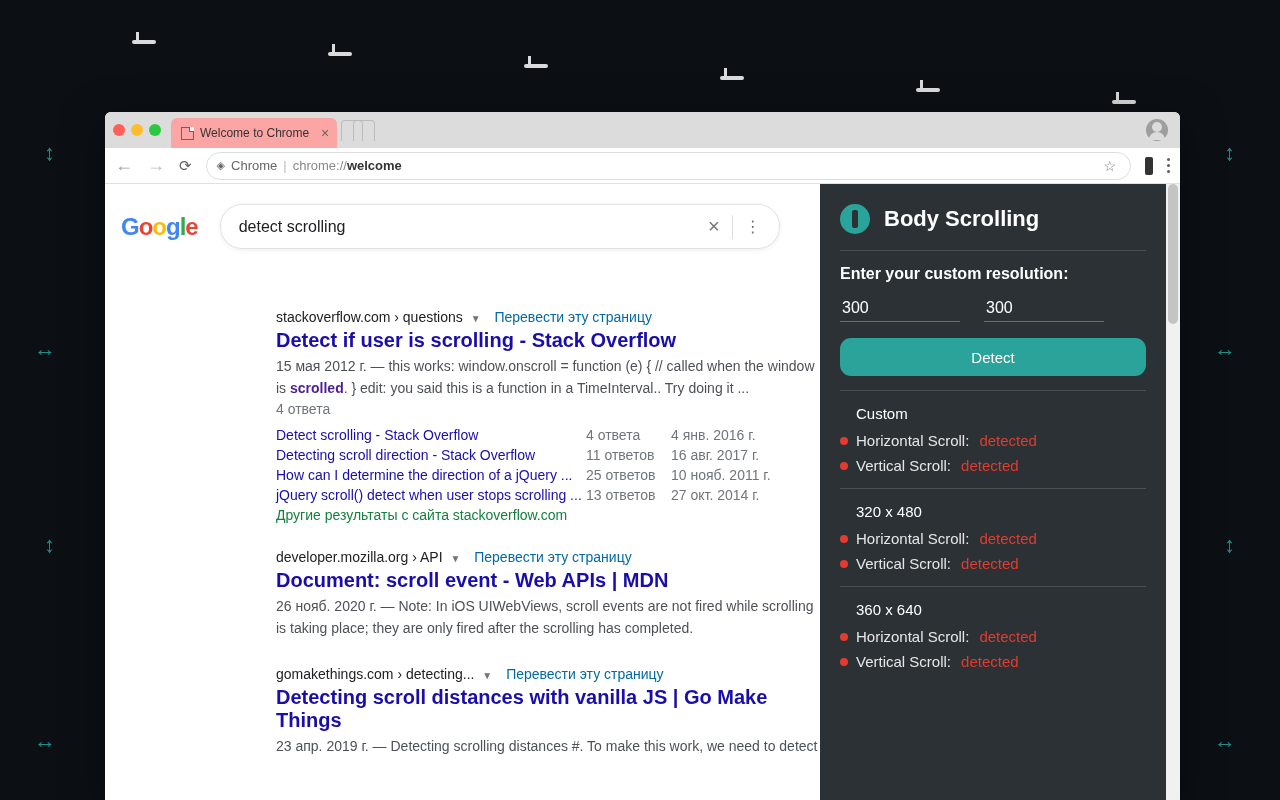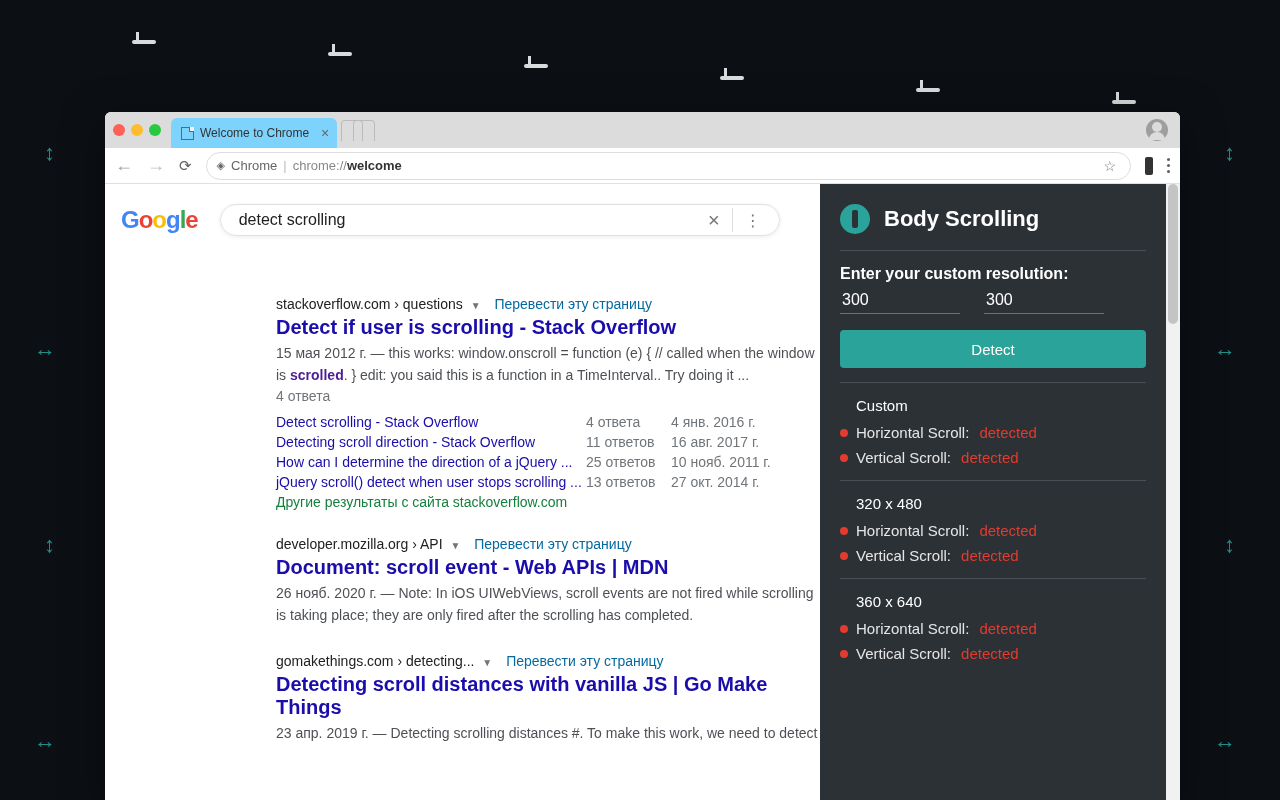--- a/index.html
+++ b/index.html
@@ -15,21 +15,21 @@
 .deco.plug::after { content:""; position:absolute; left:4px; top:-2px; width:3px; height:8px; background:#fff; }
 
 
 .browser { position:absolute; left:105px; top:112px; width:1075px; height:688px; background:#fff; border-radius:6px 6px 0 0; box-shadow:0 10px 40px rgba(0,0,0,0.5); overflow:hidden; }
 
 
 .tabbar { height:36px; background:#dcdcdc; display:flex; align-items:center; padding-left:8px; position:relative; }
 .traffic { display:flex; gap:6px; margin-right:10px; }
 .traffic span { width:12px; height:12px; border-radius:50%; }
 .traffic .red{background:#ff5f57;} .traffic .yellow{background:#febc2e;} .traffic .green{background:#28c840;}
-.tab { display:flex; align-items:center; background:#7dd3fc; border-radius:6px 6px 0 0; height:30px; padding:0 28px 0 10px; font-size:12px; color:#333; position:relative; margin-top:6px; }
+.tab { display:flex; align-items:center; background:#fca5a5; border-radius:6px 6px 0 0; height:30px; padding:0 28px 0 10px; font-size:12px; color:#333; position:relative; margin-top:6px; }
 .tab .file-icon{ width:13px; height:13px; border:1px solid #666; margin-right:6px; position:relative;}
 .tab .file-icon::after{content:"";position:absolute;right:-1px;top:-1px;width:4px;height:4px;background:#f3f3f3;border-left:1px solid #666;border-bottom:1px solid #666;}
 .tab .close{position:absolute;right:8px;font-size:14px;color:#666;}
 .tabbar .avatar{position:absolute;right:12px;width:22px;height:22px;border-radius:50%;background:#9e9e9e;display:flex;align-items:center;justify-content:center;}
 .tabbar .avatar::before{content:"";width:10px;height:10px;border-radius:50%;background:#dcdcdc;position:absolute;top:3px;}
 .tabbar .avatar::after{content:"";width:16px;height:8px;border-radius:8px 8px 0 0;background:#dcdcdc;position:absolute;bottom:1px;}
 .ghost-tabs{width:40px;height:20px;margin-left:4px;position:relative;}
 .ghost-tabs::before,.ghost-tabs::after{content:"";position:absolute;width:20px;height:20px;border:1px solid #bbb;border-bottom:none;border-radius:4px 4px 0 0;}
 .ghost-tabs::after{left:12px;}
 
@@ -47,21 +47,21 @@
 .ext-icon{width:8px;height:18px;background:#333;border-radius:2px;}
 .kebab{display:flex;flex-direction:column;gap:3px;}
 .kebab span{width:3px;height:3px;border-radius:50%;background:#5f5f5f;}
 
 
 .page{display:flex;height:calc(100% - 72px);}
 .results{flex:1;padding:20px 0 0 16px;overflow:hidden;}
 .searchrow{display:flex;align-items:center;gap:22px;}
 .logo{font-size:24px;font-weight:bold;letter-spacing:-1px;}
 .logo .b{color:#4285F4;}.logo .r{color:#EA4335;}.logo .y{color:#FBBC05;}.logo .g{color:#34A853;}
-.searchbox{flex:0 0 560px;height:32px;border:1px solid #dfe1e5;border-radius:22px;display:flex;align-items:center;padding:0 18px;box-shadow:0 1px 4px rgba(0,0,0,0.08);font-size:16px;color:#202124;}
+.searchbox{flex:0 0 560px;height:45px;border:1px solid #dfe1e5;border-radius:22px;display:flex;align-items:center;padding:0 18px;box-shadow:0 1px 4px rgba(0,0,0,0.08);font-size:16px;color:#202124;}
 .searchbox .x{margin-left:auto;font-size:20px;color:#70757a;}
 .searchbox .div{width:1px;height:24px;background:#ddd;margin:0 12px;}
 .searchbox .mic{color:#70757a;}
 
 .serp{margin-left:155px;margin-top:60px;}
 .res{margin-bottom:26px;}
 .crumb{font-size:14px;color:#202124;}
 .crumb .tr{color:#0369a1;font-size:14px;margin-left:6px;}
 .crumb .caret{color:#70757a;font-size:10px;margin:0 4px;}
 .title{color:#1a0dab;font-size:20px;margin:4px 0;}
@@ -76,24 +76,24 @@
 .related-row .date{color:#70757a;}
 .more{color:#15803d;font-size:14px;margin-top:2px;}
 
 
 .panel{width:346px;background:#2c3136;color:#fff;padding:20px 20px;font-size:15px;overflow:hidden;}
 .panel-hd{display:flex;align-items:center;gap:14px;margin-bottom:16px;}
 .panel-icn{width:30px;height:30px;border-radius:50%;background:#2aa39a;display:flex;align-items:center;justify-content:center;}
 .panel-icn::after{content:"";width:6px;height:18px;background:#2c3136;border-radius:2px;}
 .panel-title{font-size:22px;font-weight:bold;}
 .panel hr{border:none;border-top:1px solid #4a4f55;margin:14px 0;}
-.label{font-size:16px;font-weight:bold;margin-bottom:4px;}
+.label{font-size:16px;font-weight:bold;margin-bottom:12px;}
 .inputs{display:flex;gap:24px;margin-bottom:16px;}
 .inputs input{width:120px;background:transparent;border:none;border-bottom:1px solid #6a6f75;color:#fff;font-size:16px;padding:4px 2px;outline:none;}
-.detect-btn{width:100%;background:#2aa39a;color:#fff;border:none;height:38px;font-size:15px;border-radius:4px;cursor:pointer;}
+.detect-btn{width:100%;background:#2aa39a;color:#fff;border:none;height:38px;font-size:15px;border-radius:11px;cursor:pointer;}
 .sec-title{font-weight:normal;margin:6px 16px 10px;}
 .row{display:flex;align-items:center;gap:8px;margin:8px 0;font-size:15px;}
 .dot{width:8px;height:8px;border-radius:50%;background:#e33b2e;}
 .row .k{color:#e6e6e6;}
 .row .v{color:#e33b2e;margin-left:2px;}
 
 .page-scroll{width:14px;background:#f1f1f1;position:relative;}
 .page-scroll::before{content:"";position:absolute;top:0;left:2px;width:10px;height:140px;background:#c4c4c4;border-radius:5px;}
 </style>
 </head>

